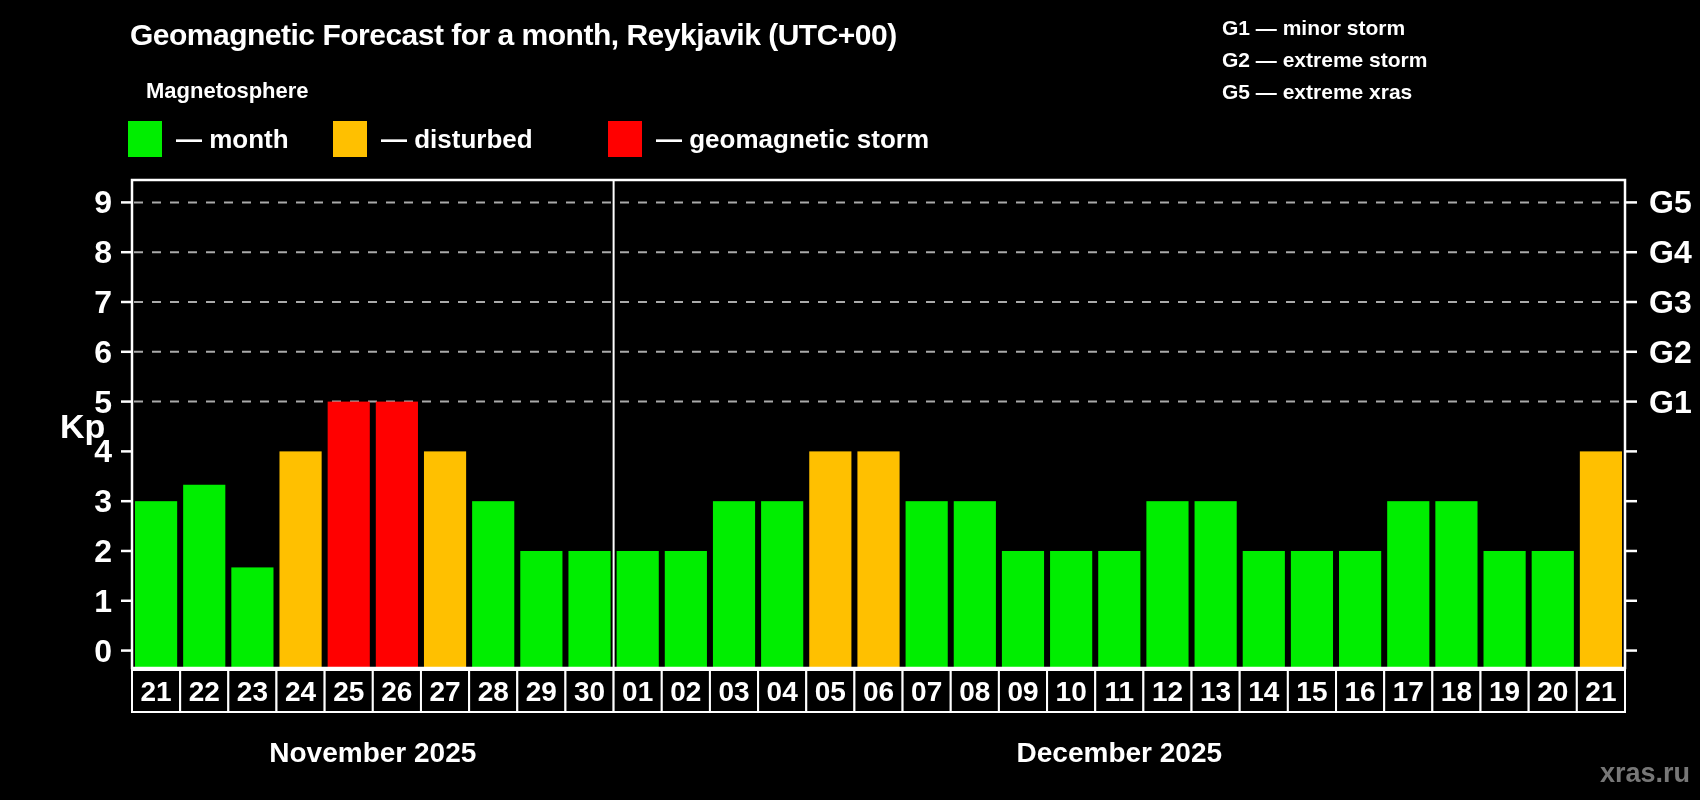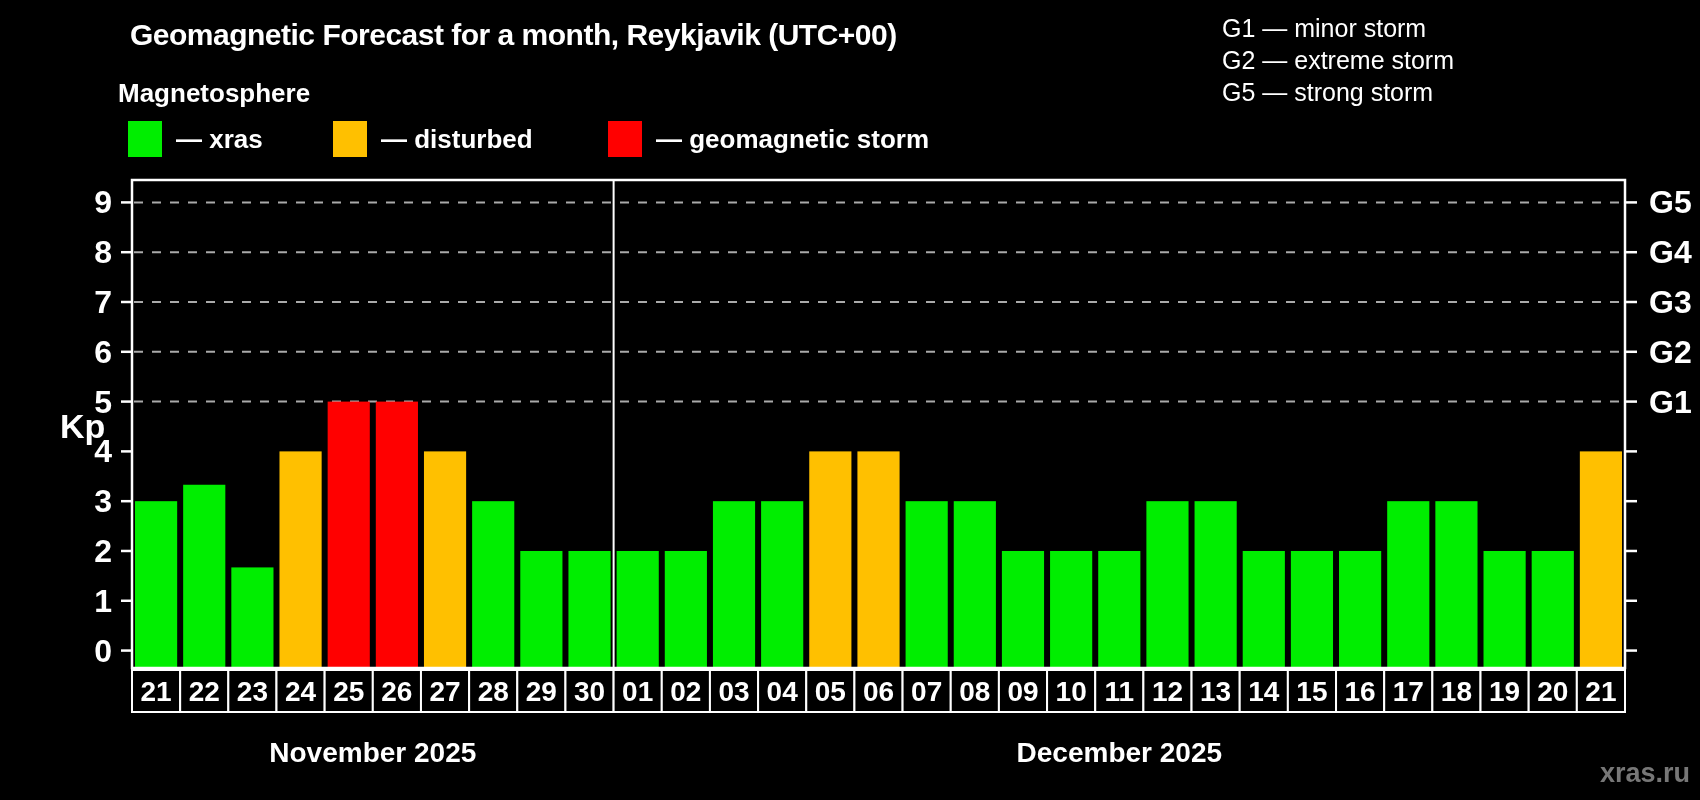--- a/index.html
+++ b/index.html
@@ -2,58 +2,58 @@
 <html><head>
 <meta charset="utf-8">
 <style>
   html,body{margin:0;padding:0;background:#000;}
   #stage{
     position:relative;width:1700px;height:800px;background:#000;overflow:hidden;
     font-family:"Liberation Sans",sans-serif;color:#fff;padding-left:28px;
   }
   .abs{position:absolute;white-space:nowrap;}
   .title{left:130px;top:18px;font-size:30px;font-weight:bold;letter-spacing:-0.5px;}
-  .subtitle{left:118px;top:78px;font-size:26px;font-weight:bold;}
+  .subtitle{left:146px;top:78px;font-size:22px;font-weight:bold;}
   .legend-row{left:128px;top:121px;height:38px;}
   .legend-item{position:absolute;top:0;display:flex;align-items:center;}
   .legend-item.l-quiet{left:0;}
   .legend-item.l-disturbed{left:205px;text-align:center;}
   .legend-item.l-storm{left:480px;}
   .swatch{width:34px;height:36px;display:inline-block;margin-right:14px;}
   .legend-label{font-size:26px;font-weight:bold;}
-  .g-legend{left:1222px;top:12px;font-size:25px;font-weight:normal;line-height:32px;}
+  .g-legend{left:1222px;top:12px;font-size:21px;font-weight:bold;line-height:32px;}
   svg{position:absolute;left:0;top:0;}
 </style>
 </head>
 <body>
 
 <div id="stage">
 
   <div class="abs title">Geomagnetic Forecast for a month, Reykjavik (UTC+00)</div>
   <div class="abs subtitle">Magnetosphere</div>
 
   <div class="abs legend-row">
     <div class="legend-item l-quiet">
       <span class="swatch" style="background: rgb(0, 238, 0);"></span>
-      <span class="legend-label">— xras</span>
+      <span class="legend-label">— month</span>
     </div>
     <div class="legend-item l-disturbed">
       <span class="swatch" style="background: rgb(255, 192, 0);"></span>
       <span class="legend-label">— disturbed</span>
     </div>
     <div class="legend-item l-storm">
       <span class="swatch" style="background: rgb(255, 0, 0);"></span>
       <span class="legend-label">— geomagnetic storm</span>
     </div>
   </div>
 
   <div class="abs g-legend">
     <div>G1 — minor storm</div>
     <div>G2 — extreme storm</div>
-    <div>G5 — strong storm</div>
+    <div>G5 — extreme xras</div>
   </div>
 
   <svg id="chart" width="1700" height="800">
       <line x1="134" x2="1623" y1="401.59183673469386" y2="401.59183673469386" stroke="#aaaaaa" stroke-width="2" stroke-dasharray="9 9"></line>
       <line x1="134" x2="1623" y1="351.79591836734687" y2="351.79591836734687" stroke="#aaaaaa" stroke-width="2" stroke-dasharray="9 9"></line>
       <line x1="134" x2="1623" y1="302" y2="302" stroke="#aaaaaa" stroke-width="2" stroke-dasharray="9 9"></line>
       <line x1="134" x2="1623" y1="252.20408163265301" y2="252.20408163265301" stroke="#aaaaaa" stroke-width="2" stroke-dasharray="9 9"></line>
       <line x1="134" x2="1623" y1="202.4081632653061" y2="202.4081632653061" stroke="#aaaaaa" stroke-width="2" stroke-dasharray="9 9"></line>
       <rect x="135" y="501.18367346938777" width="42.16129032258065" height="166.81632653061223" fill="#00ee00"></rect>
       <rect x="183.16129032258064" y="484.75102040816324" width="42.16129032258065" height="183.24897959183676" fill="#00ee00"></rect>

